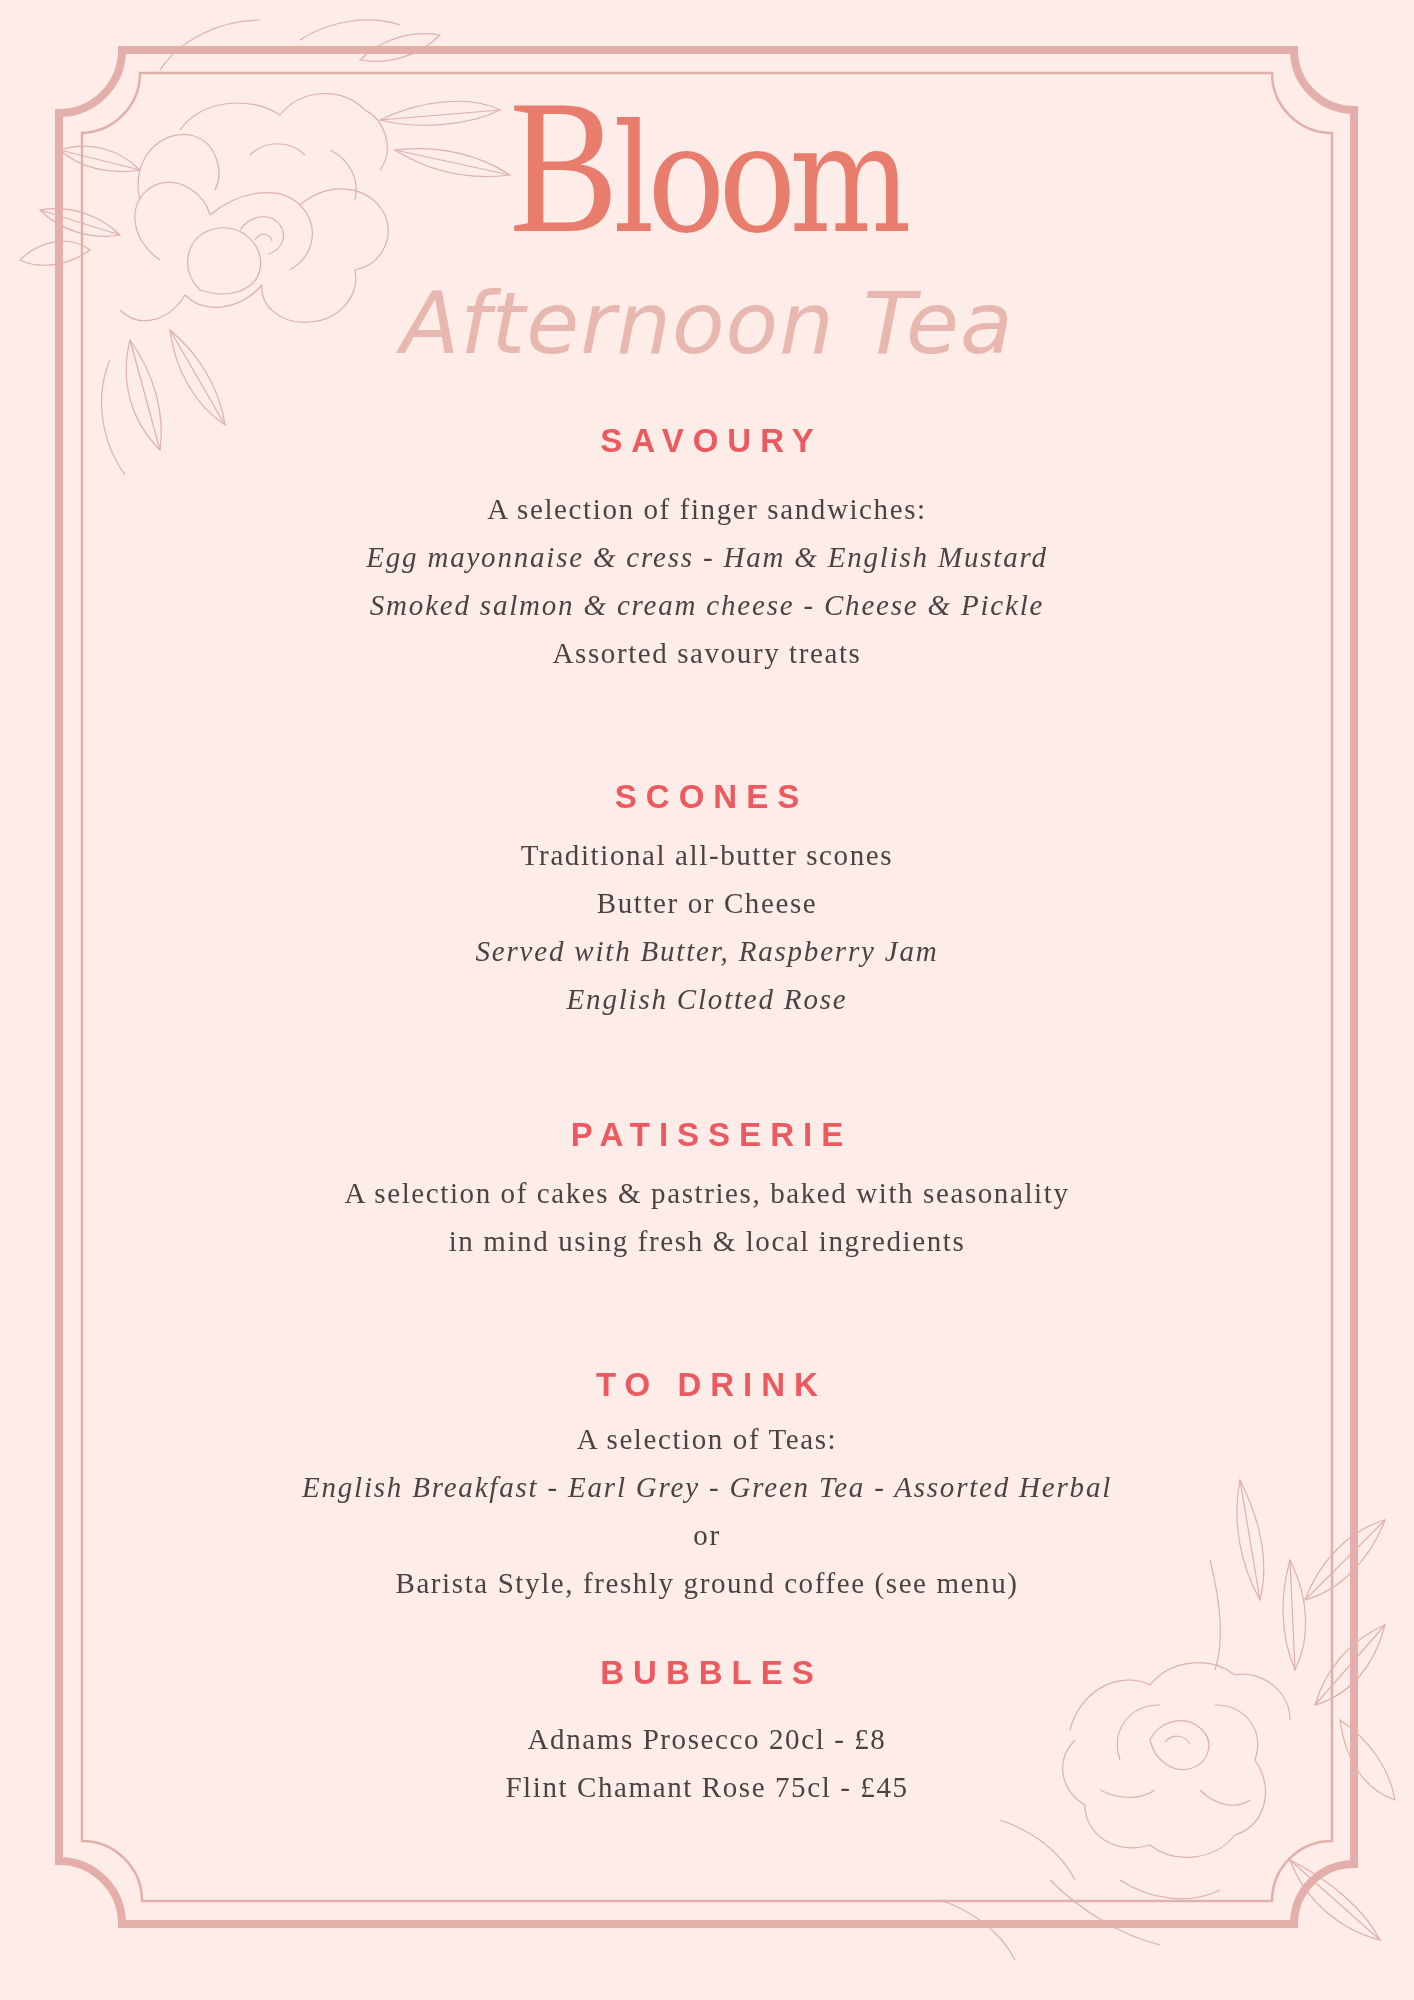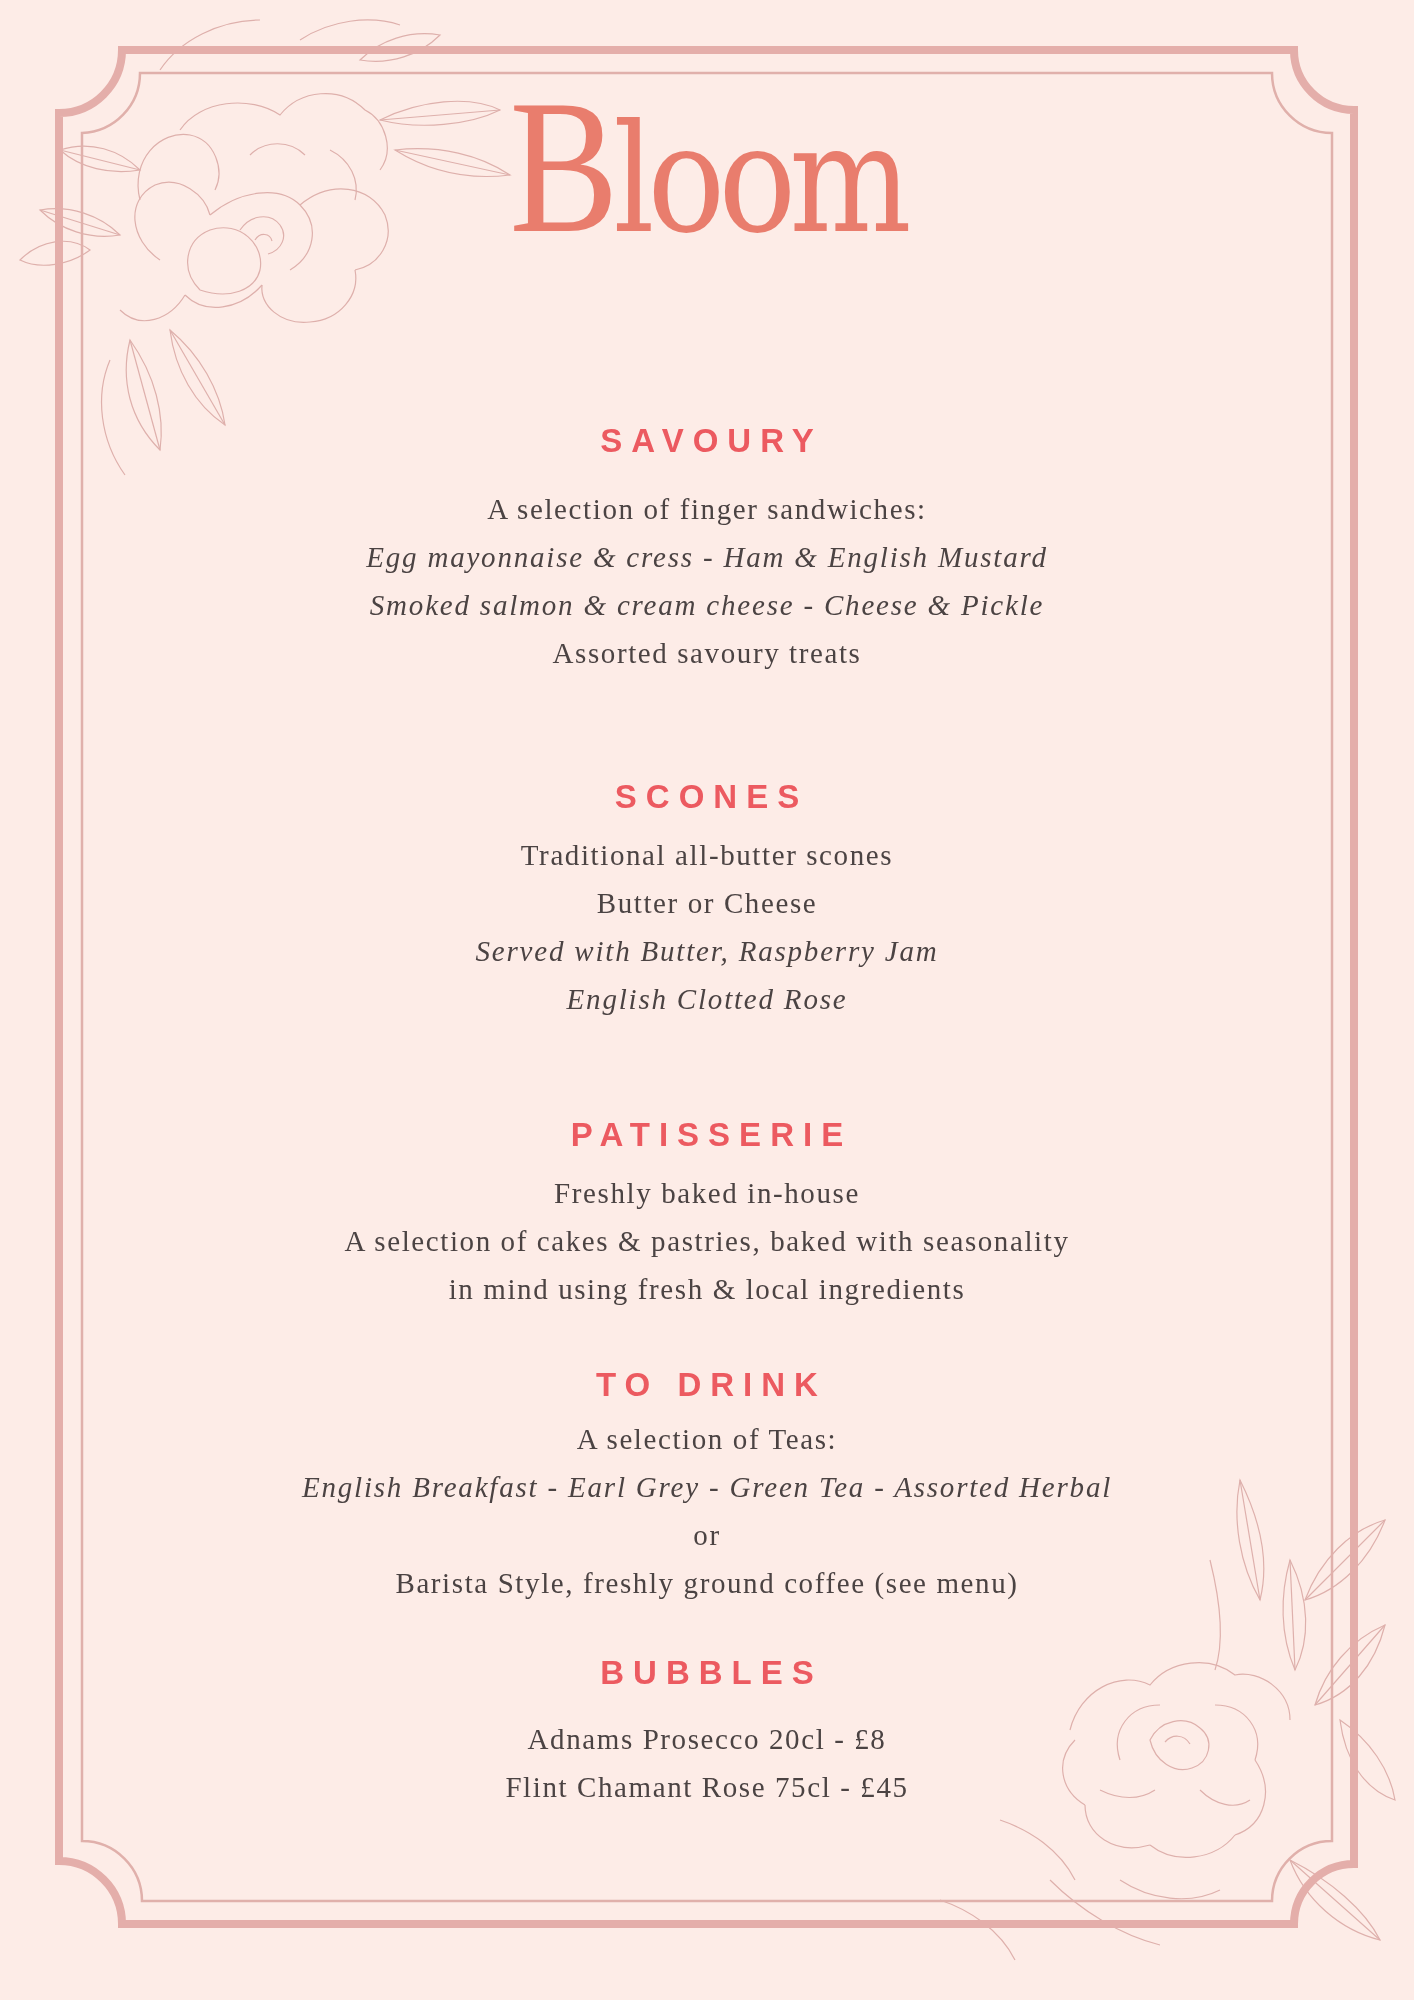--- a/index.html
+++ b/index.html
@@ -160,20 +160,21 @@
 <svg class="frame-svg" viewBox="0 0 1414 2000" xmlns="http://www.w3.org/2000/svg">
 
   <path d="M122 50 L1294 50 A60 60 0 0 0 1354 110 L1354 1864 A60 60 0 0 0 1294 1924 L122 1924 A63 63 0 0 0 59 1861 L59 113 A63 63 0 0 0 122 50 Z" fill="none" stroke="#e4aeaa" stroke-width="8"></path>
 
   <path d="M140 73 L1272 73 A60 60 0 0 0 1332 133 L1332 1841 A60 60 0 0 0 1272 1901 L142 1901 A60 60 0 0 0 82 1841 L82 133 A60 60 0 0 0 140 73 Z" fill="none" stroke="#e0b0ab" stroke-width="2.5"></path>
 </svg>
 
 <div class="content">
   <div class="logo"><span class="big-b">B</span><span>loom</span></div>
 
+  <div class="subtitle">Afternoon Tea</div>
 
   <div class="section" style="top:424px;">
     <h2 class="section-title">SAVOURY</h2>
     <div style="height:28px;"></div>
     <p class="item">A selection of finger sandwiches:</p>
     <p class="item italic">Egg mayonnaise &amp; cress - Ham &amp; English Mustard</p>
     <p class="item italic">Smoked salmon &amp; cream cheese - Cheese &amp; Pickle</p>
     <p class="item">Assorted savoury treats</p>
   </div>
 
@@ -182,21 +183,20 @@
     <div style="height:18px;"></div>
     <p class="item">Traditional all-butter scones</p>
     <p class="item">Butter or Cheese</p>
     <p class="item italic">Served with Butter, Raspberry Jam</p>
     <p class="item italic">English Clotted Rose</p>
   </div>
 
   <div class="section" style="top:1098px;margin-top:20px;">
     <h2 class="section-title">PATISSERIE</h2>
     <div style="height:18px;"></div>
-    <p class="item">Freshly baked in-house</p>
     <p class="item">A selection of cakes &amp; pastries, baked with seasonality</p>
     <p class="item">in mind using fresh &amp; local ingredients</p>
   </div>
 
   <div class="section" style="top:1368px;">
     <h2 class="section-title">TO DRINK</h2>
     <div style="height:14px;"></div>
     <p class="item">A selection of Teas:</p>
     <p class="item italic">English Breakfast - Earl Grey - Green Tea - Assorted Herbal</p>
     <p class="item">or</p>

